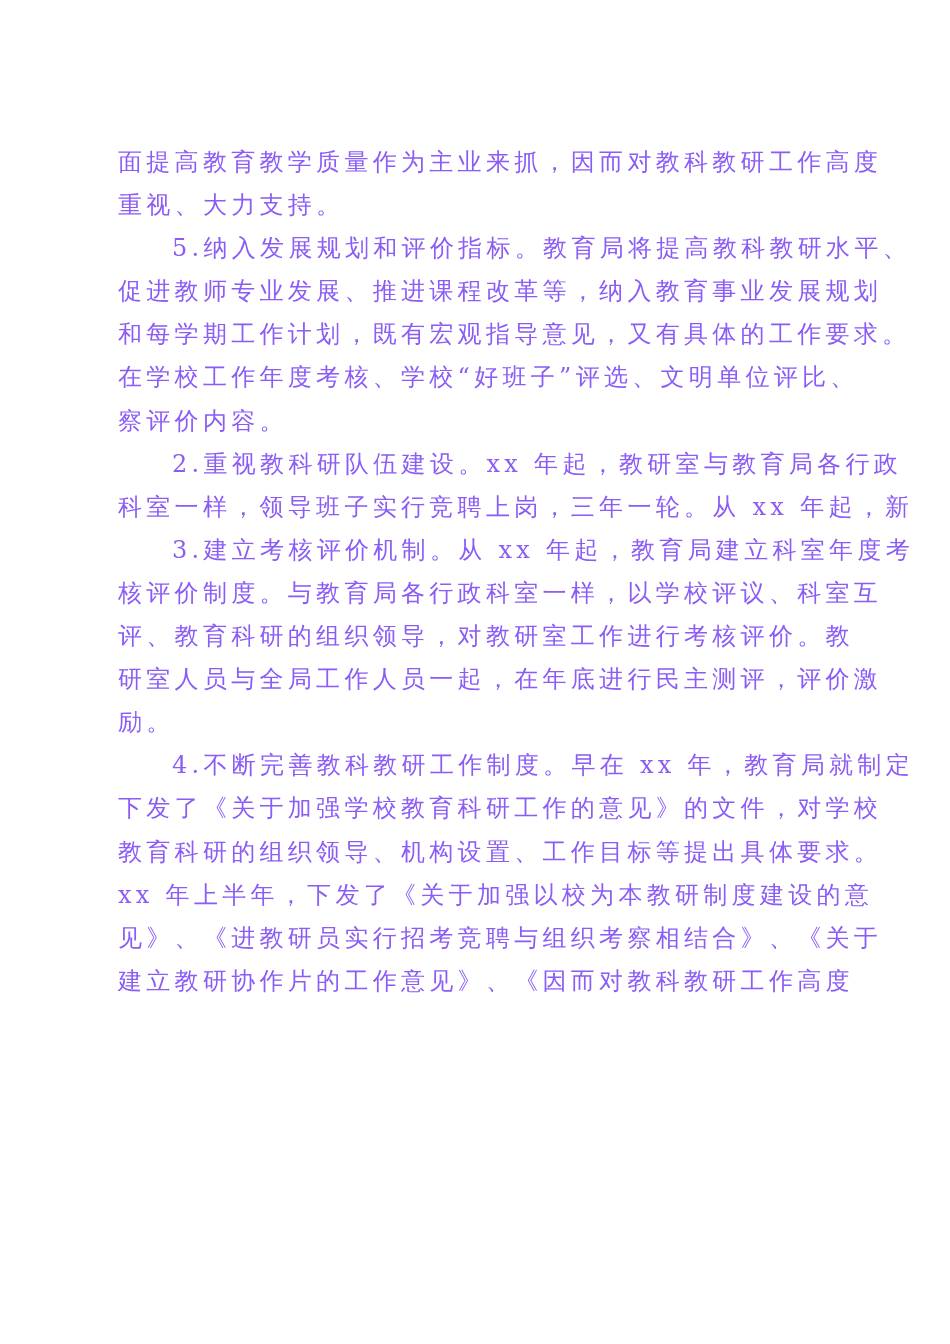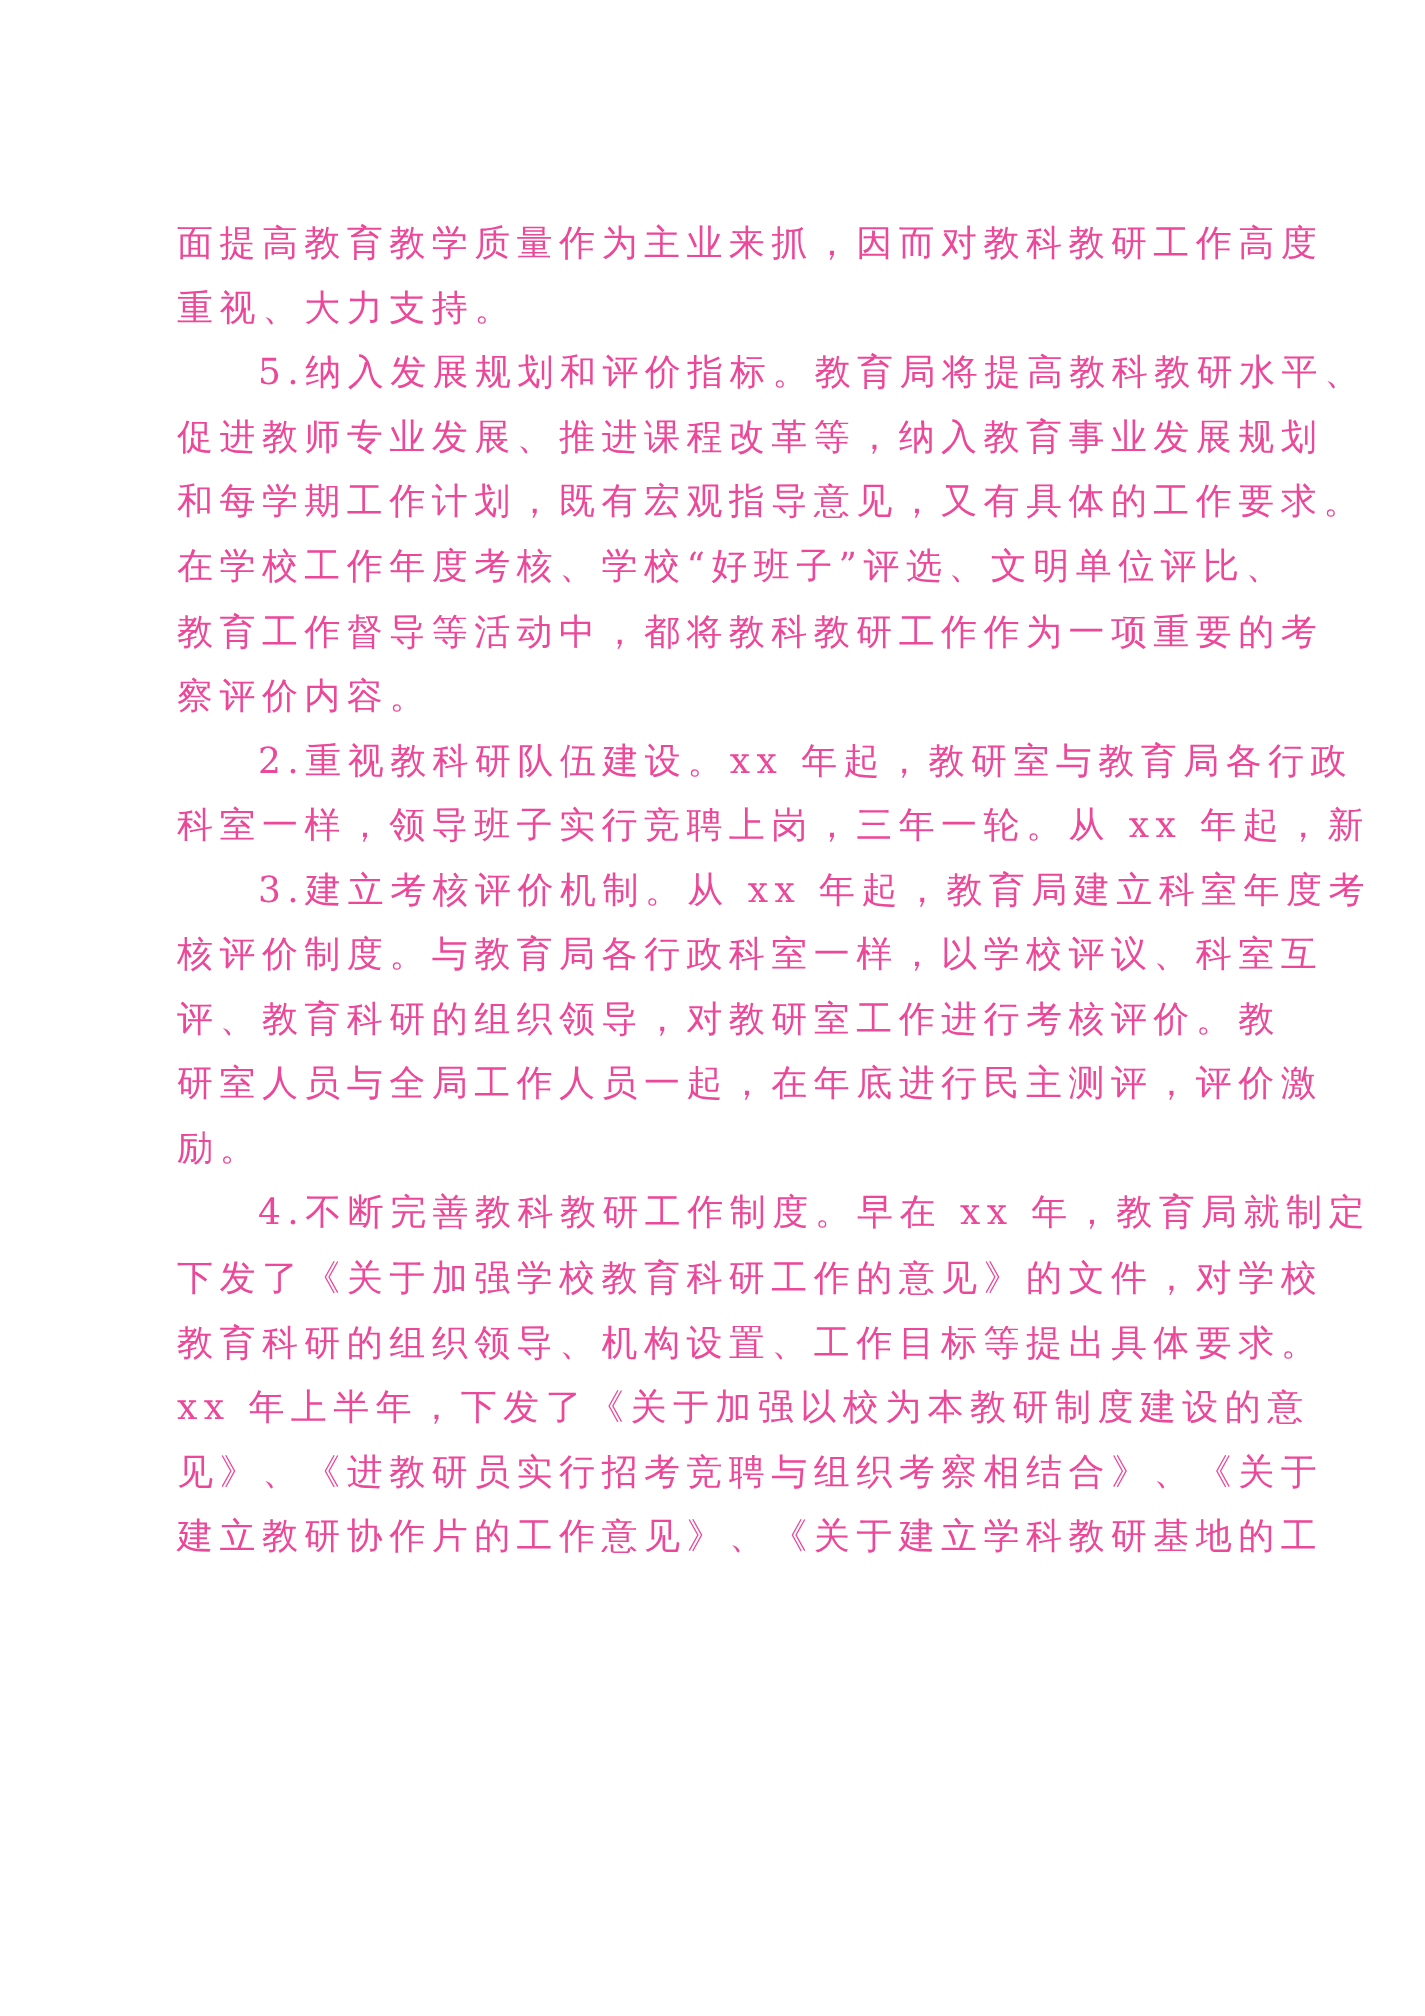--- a/index.html
+++ b/index.html
@@ -3,48 +3,47 @@
 <meta charset="utf-8">
 <style>
   html, body { margin: 0; padding: 0; background: #ffffff; }
   body { width: 950px; height: 1344px; position: relative; overflow: hidden; }
   .page {
     position: absolute; left: 0; top: 0; width: 950px; height: 1344px; background: #fff;
   }
   .content {
     position: absolute; left: 118px; top: 141px; width: 714px;
     font-family: "DejaVu Serif", "Liberation Serif", serif;
-    font-size: 24px; color: #ec4899;
+    font-size: 24px; color: #8b5cf6;
   }
   .line {
     height: 43.1px; line-height: 43.1px; white-space: nowrap;
     letter-spacing: 4.3px;
   }
   .indent { padding-left: 54px; }
 </style>
 </head>
 <body>
 
 <div class="page">
   <div class="content">
     <div class="line">面提高教育教学质量作为主业来抓，因而对教科教研工作高度</div>
     <div class="line">重视、大力支持。</div>
     <div class="line indent">5.纳入发展规划和评价指标。教育局将提高教科教研水平、</div>
     <div class="line">促进教师专业发展、推进课程改革等，纳入教育事业发展规划</div>
     <div class="line">和每学期工作计划，既有宏观指导意见，又有具体的工作要求。</div>
     <div class="line">在学校工作年度考核、学校“好班子”评选、文明单位评比、</div>
-    <div class="line">教育工作督导等活动中，都将教科教研工作作为一项重要的考</div>
     <div class="line">察评价内容。</div>
     <div class="line indent">2.重视教科研队伍建设。xx 年起，教研室与教育局各行政</div>
     <div class="line">科室一样，领导班子实行竞聘上岗，三年一轮。从 xx 年起，新</div>
     <div class="line indent">3.建立考核评价机制。从 xx 年起，教育局建立科室年度考</div>
     <div class="line">核评价制度。与教育局各行政科室一样，以学校评议、科室互</div>
     <div class="line">评、教育科研的组织领导，对教研室工作进行考核评价。教</div>
     <div class="line">研室人员与全局工作人员一起，在年底进行民主测评，评价激</div>
     <div class="line">励。</div>
     <div class="line indent">4.不断完善教科教研工作制度。早在 xx 年，教育局就制定</div>
     <div class="line">下发了《关于加强学校教育科研工作的意见》的文件，对学校</div>
     <div class="line">教育科研的组织领导、机构设置、工作目标等提出具体要求。</div>
     <div class="line">xx 年上半年，下发了《关于加强以校为本教研制度建设的意</div>
     <div class="line">见》、《进教研员实行招考竞聘与组织考察相结合》、《关于</div>
-    <div class="line">建立教研协作片的工作意见》、《关于建立学科教研基地的工</div>
+    <div class="line">建立教研协作片的工作意见》、《因而对教科教研工作高度</div>
   </div>
 </div>
 
 </body></html>

